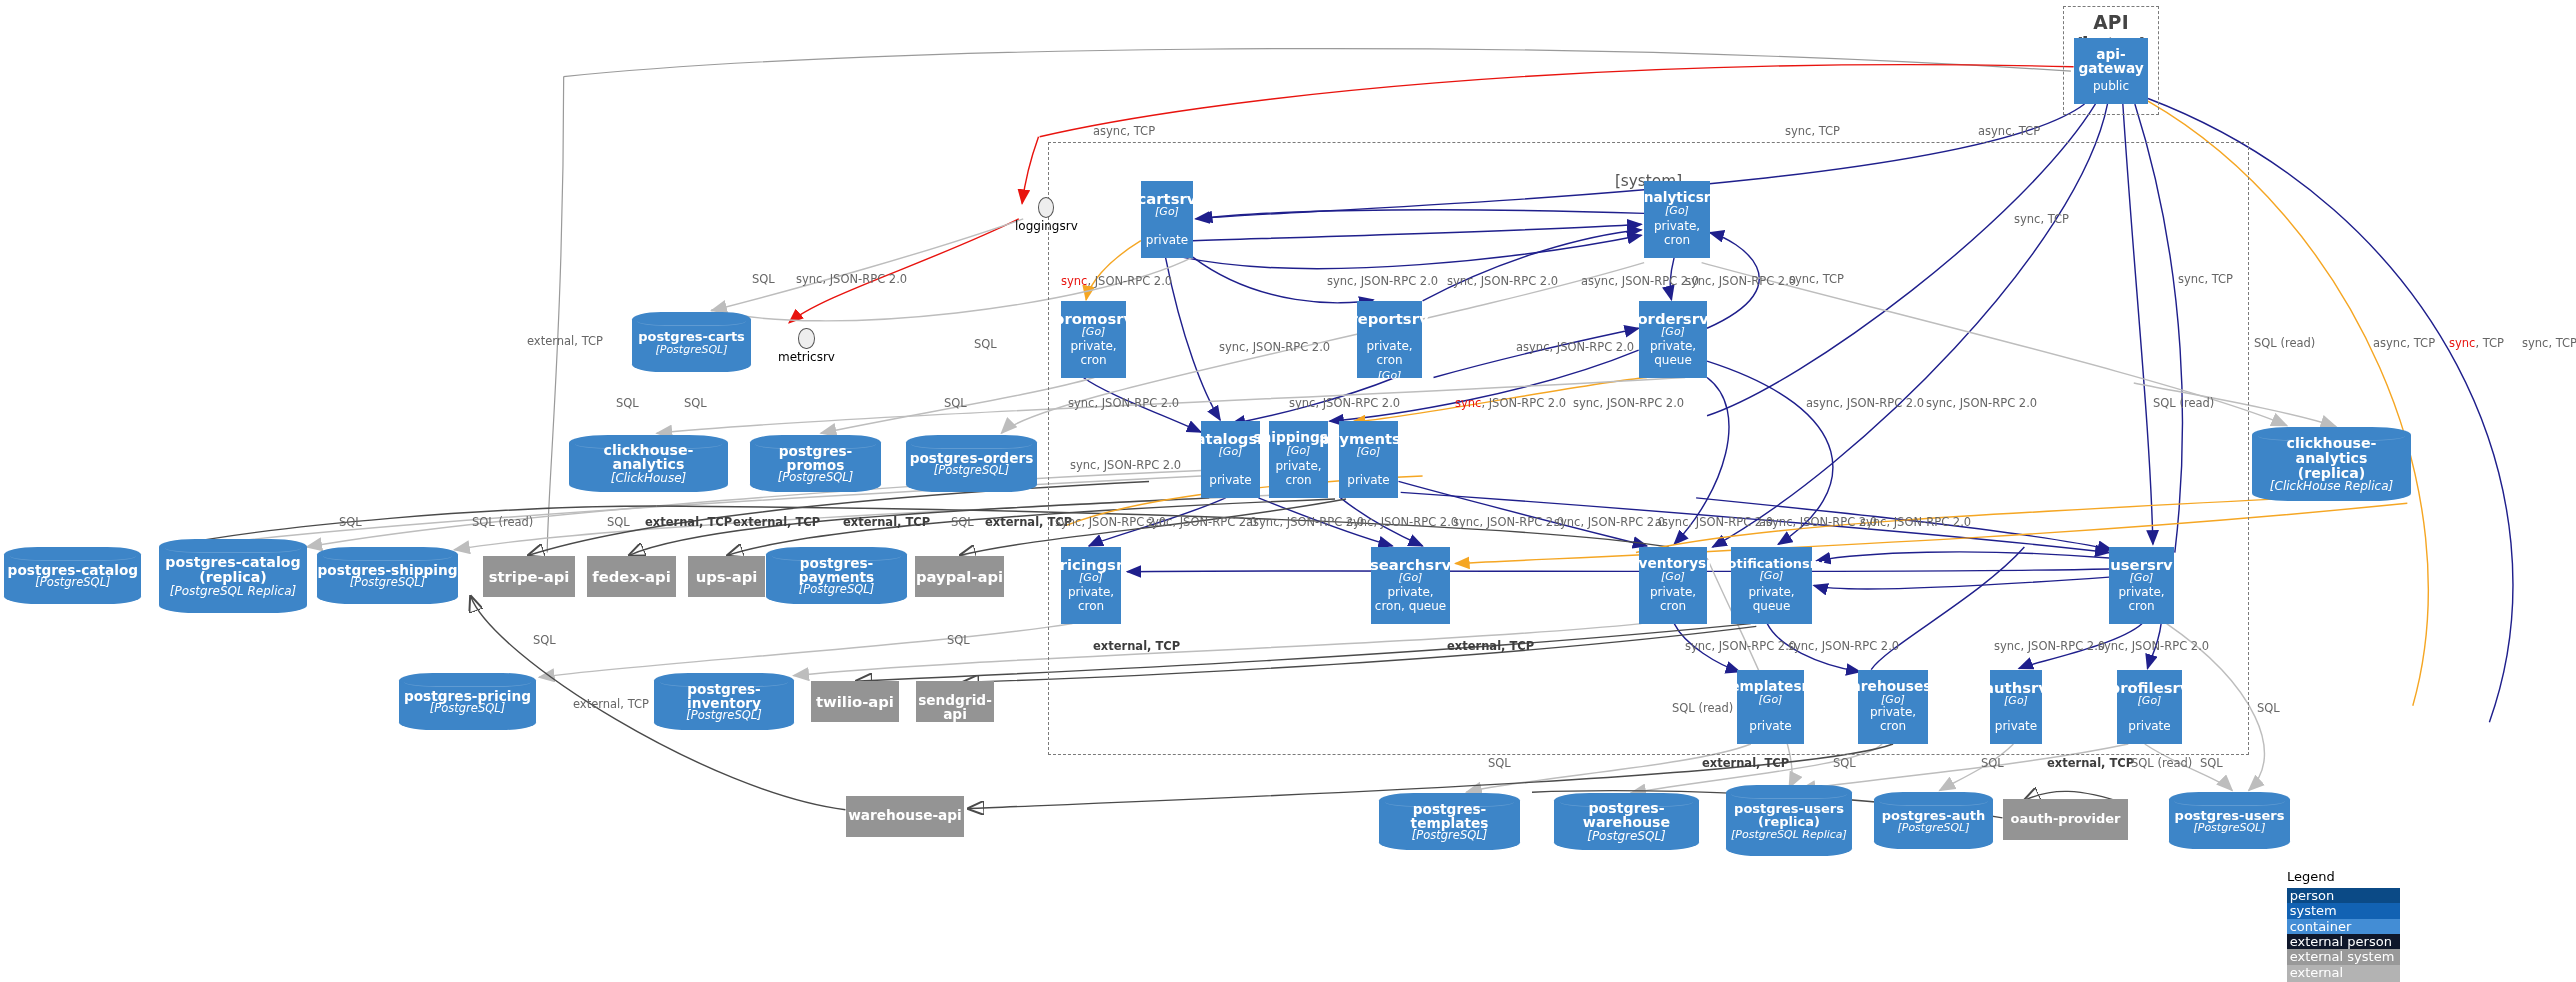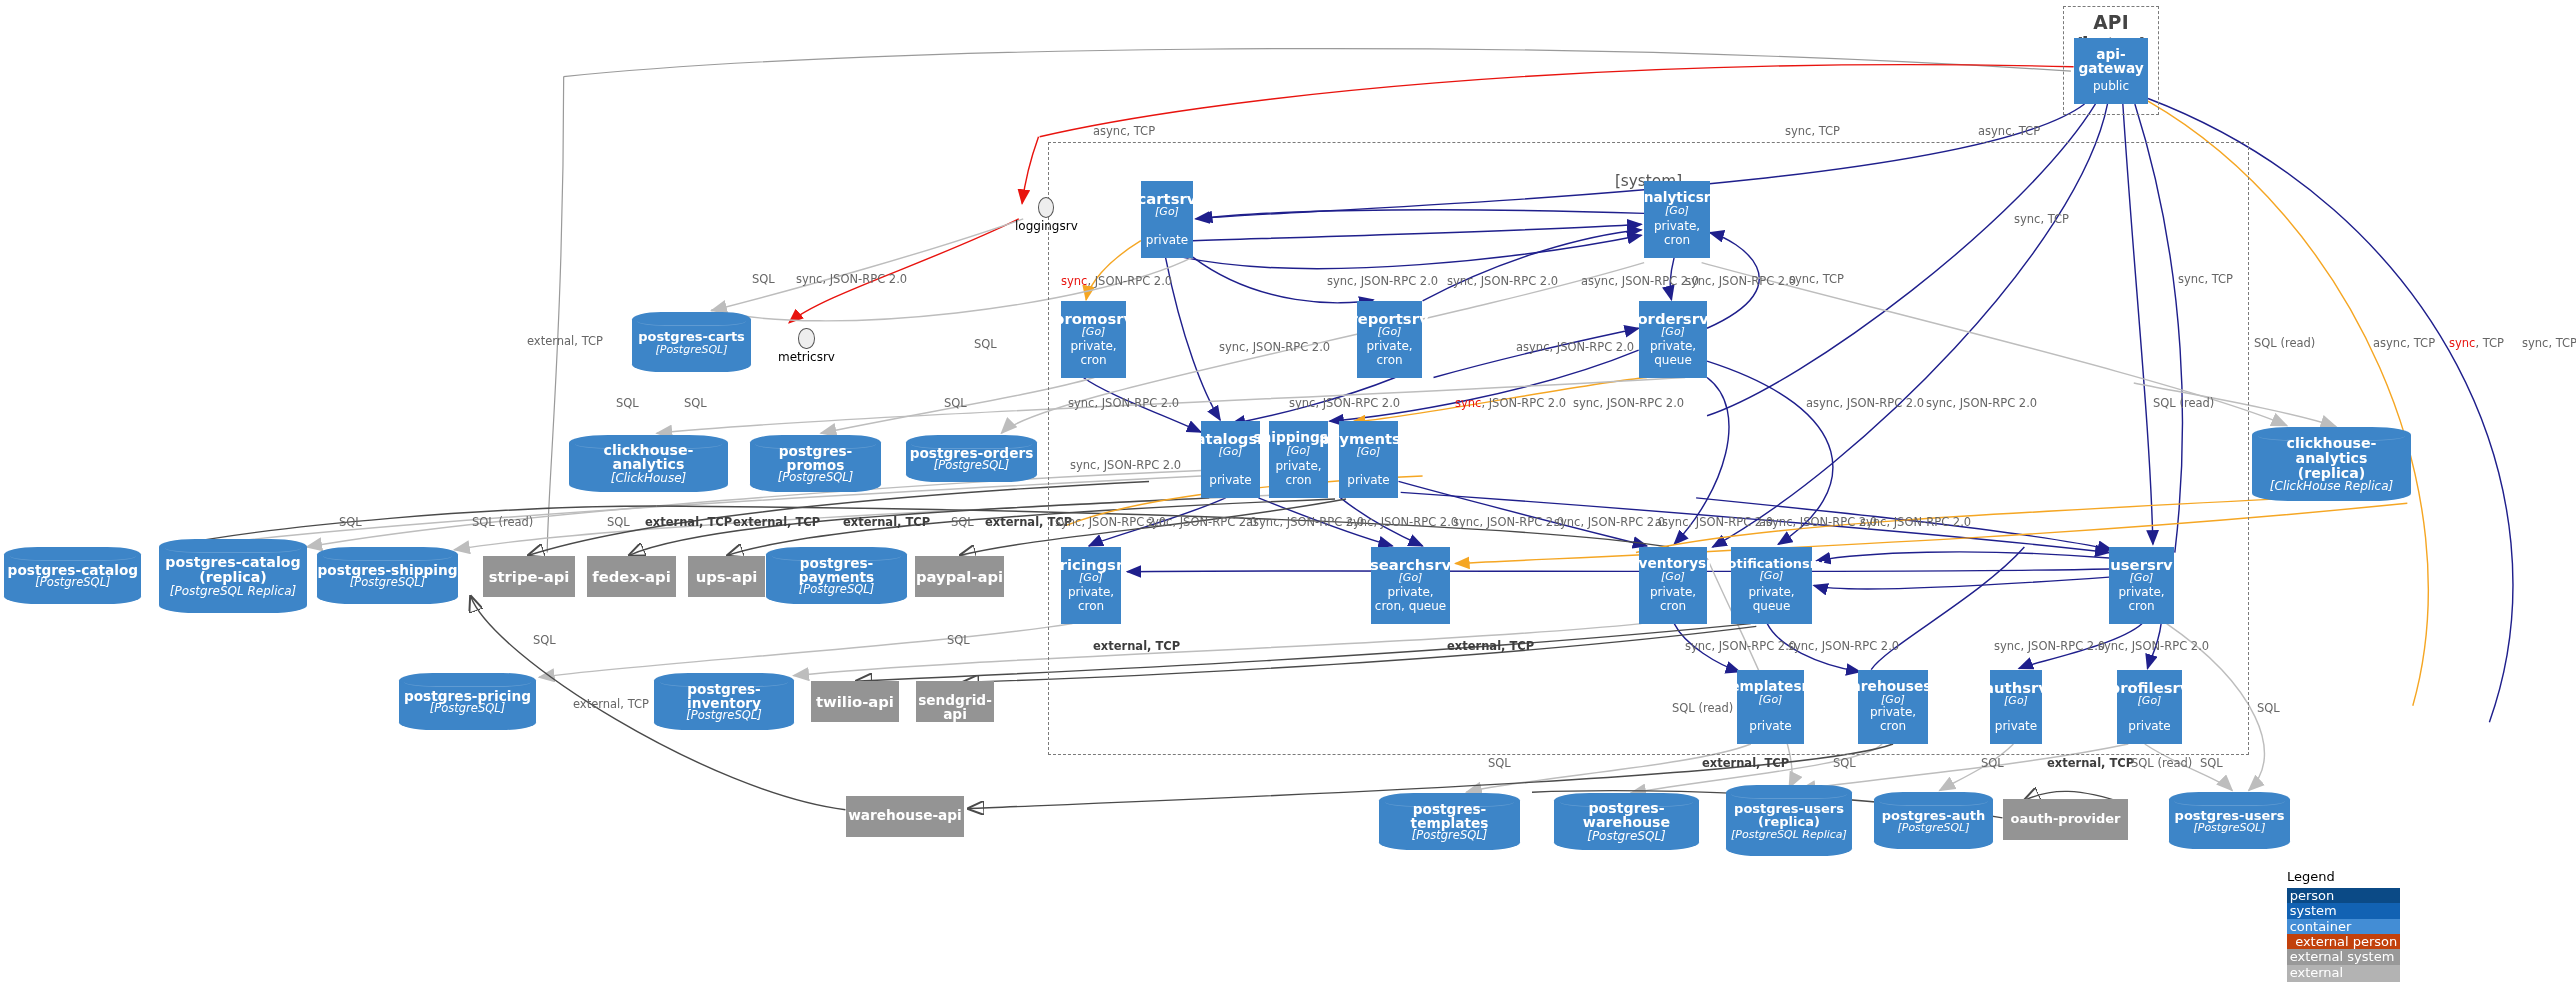--- a/index.html
+++ b/index.html
@@ -188,21 +188,21 @@
       <div class="node box" style="left: 1644px; top: 181px; width: 66px; height: 77px;">
         <div class="nm" style="font-size:13.7px;margin-top:9.8px">analyticsrv</div>
         <div class="tech" style="font-size:11px">[Go]</div>
         <div class="tags" style="bottom:11px;font-size:12px">private, cron</div>
       </div>
       <div class="node box" style="left: 1061px; top: 301px; width: 65px; height: 77px;">
         <div class="nm" style="font-size:14.8px;margin-top:9.8px">promosrv</div>
         <div class="tech" style="font-size:11px">[Go]</div>
         <div class="tags" style="bottom:11px;font-size:12px">private, cron</div>
       </div>
-      <div class="node box" style="left: 1357px; top: 301px; width: 65px; height: 77px;">
+      <div class="node box" style="left: 1357px; top: 301px; width: 65px; height: 77px; gap: 44px;">
         <div class="nm" style="font-size:14.8px;margin-top:9.8px">reportsrv</div>
         <div class="tech" style="font-size:11px">[Go]</div>
         <div class="tags" style="bottom:11px;font-size:12px">private, cron</div>
       </div>
       <div class="node box" style="left: 1639px; top: 301px; width: 68px; height: 77px;">
         <div class="nm" style="font-size:14.8px;margin-top:9.8px">ordersrv</div>
         <div class="tech" style="font-size:11px">[Go]</div>
         <div class="tags" style="bottom:11px;font-size:12px">private, queue</div>
       </div>
       <div class="node box" style="left: 1201px; top: 421px; width: 59px; height: 77px;">
@@ -285,21 +285,21 @@
       </div>
       <div class="cyl" style="left: 750px; top: 435px; width: 131px; height: 57px;">
         <div class="bot"></div>
         <div class="body"></div>
         <div class="top"></div>
         <div class="lbl">
           <div class="nm" style="font-size:13.7px">postgres-promos</div>
           <div class="tech" style="font-size:11.5px">[PostgreSQL]</div>
         </div>
       </div>
-      <div class="cyl" style="left: 906px; top: 435px; width: 131px; height: 47px;">
+      <div class="cyl" style="left: 906px; top: 435px; width: 131px; height: 57px;">
         <div class="bot"></div>
         <div class="body"></div>
         <div class="top"></div>
         <div class="lbl">
           <div class="nm" style="font-size:13.7px">postgres-orders</div>
           <div class="tech" style="font-size:11.5px">[PostgreSQL]</div>
         </div>
       </div>
       <div class="cyl" style="left: 2252px; top: 427px; width: 159px; height: 74px;">
         <div class="bot"></div>
@@ -511,20 +511,20 @@
       <div class="elabel" style="left: 2131px; top: 758px;">SQL (read)</div>
       <div class="elabel" style="left: 2200px; top: 758px;">SQL</div>
     </div>
 
   <div class="legend" id="legend" style="left: 2287px; top: 869px;">
     <div class="lg-title">Legend</div>
     <div id="legend-rows">
         <div class="lg-row" style="background: rgb(11, 74, 134);">person</div>
         <div class="lg-row" style="background: rgb(18, 98, 179);">system</div>
         <div class="lg-row" style="background: rgb(67, 141, 213);">container</div>
-        <div class="lg-row" style="background: #c2410c; text-align: right;">external person</div>
+        <div class="lg-row" style="background: #0f172a;">external person</div>
         <div class="lg-row" style="background: rgb(153, 153, 153);">external system</div>
         <div class="lg-row" style="background: rgb(179, 179, 179);">external container</div>
       </div>
   </div>
 
 </div>
 
 
 </body></html>

